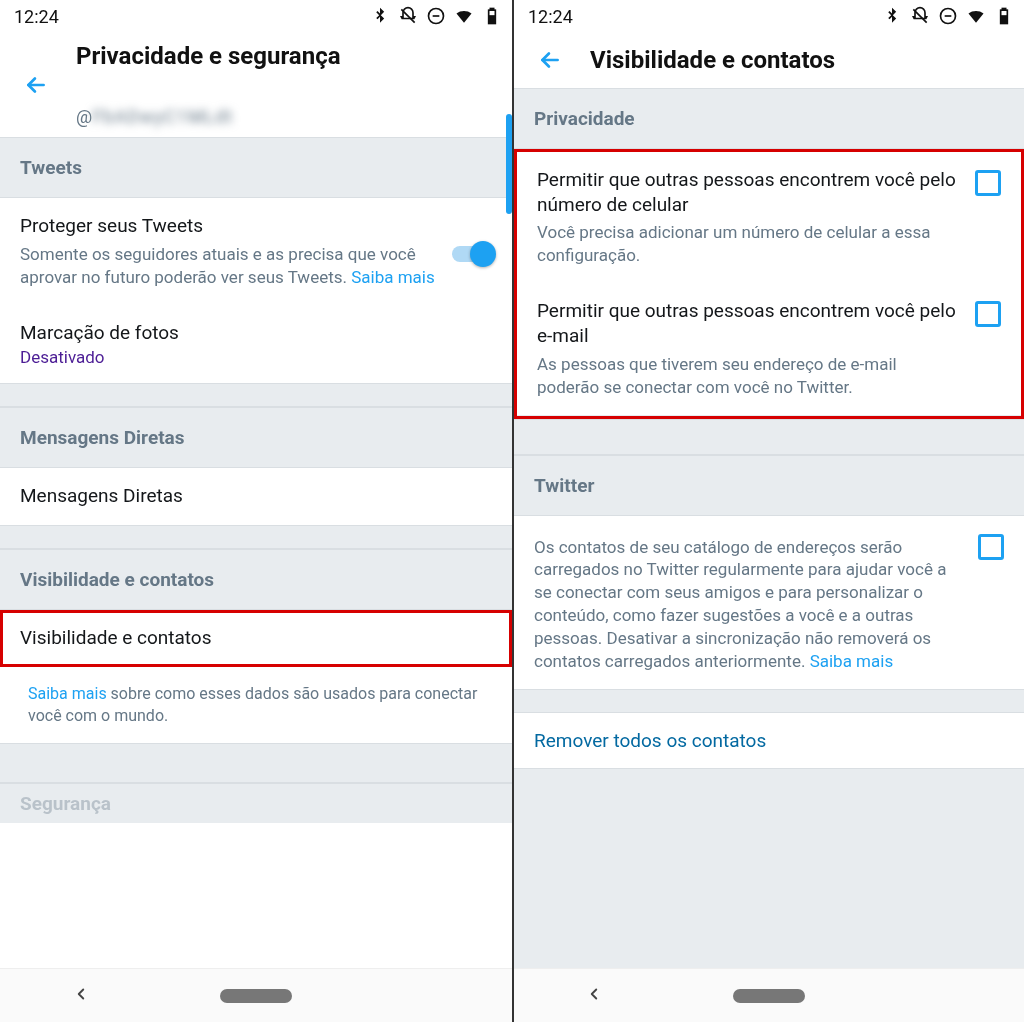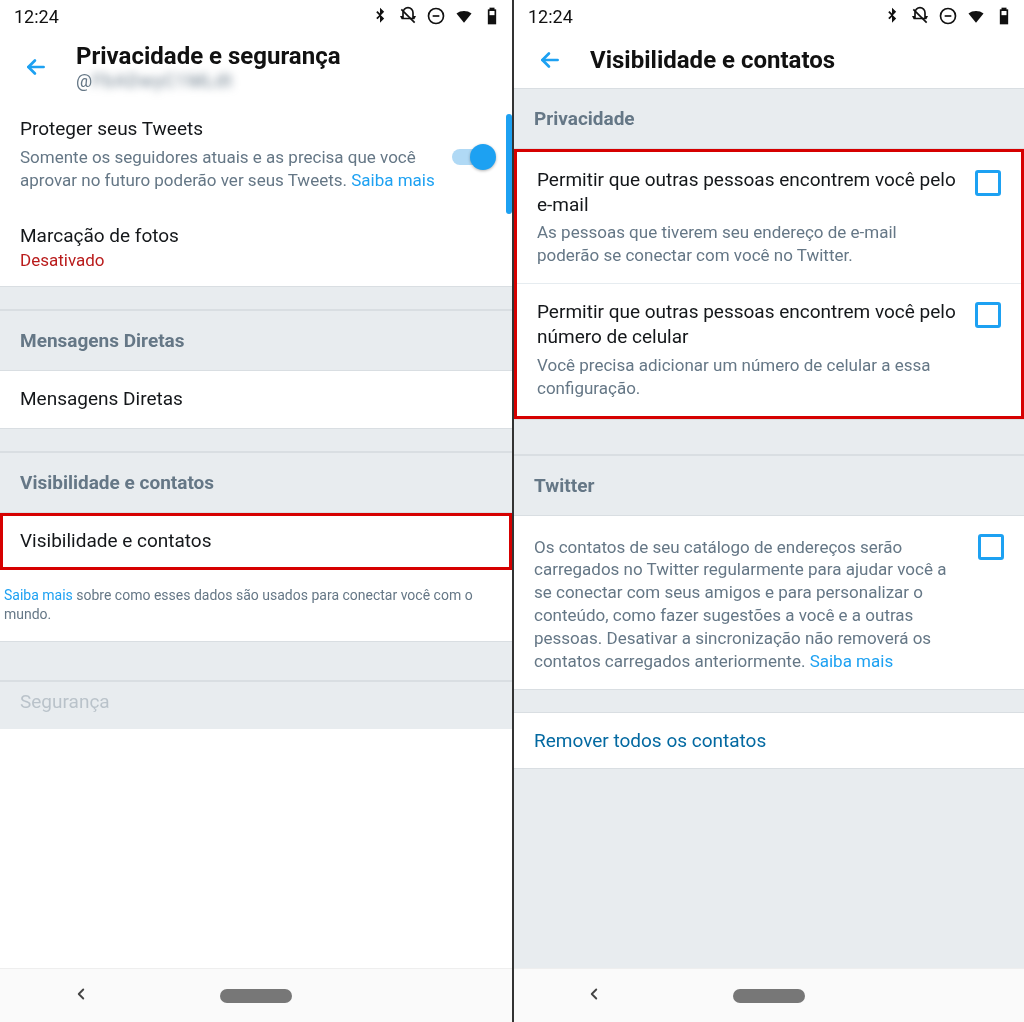--- a/index.html
+++ b/index.html
@@ -10,63 +10,63 @@
 
   
   .statusbar { height:32px; display:flex; align-items:center; justify-content:space-between; padding:0 10px 0 14px; font-size:18px; color:#111; }
   .status-icons { display:flex; align-items:center; gap:8px; }
   .status-icons svg { width:20px; height:20px; }
 
   
   .appbar { display:flex; align-items:center; padding:10px 12px 10px 18px; background:#fff; }
   .back-btn { width:36px; height:36px; display:flex; align-items:center; justify-content:center; color:#1da1f2; margin-right:22px; }
   .back-btn svg { width:26px; height:26px; }
-  .appbar .titles { display:flex; flex-direction:column; }
+  .appbar .titles { display:flex; flex-direction:column;gap:36px; }
   .appbar .title { font-size:24px; font-weight:700; color:#111; }
   .appbar .subtitle { font-size:18px; color:#657786; }
   .appbar .subtitle .blur { filter: blur(4px); letter-spacing:1px; }
 
   
   .section-header { background:#e8ecef; color:#657786; font-size:19px; font-weight:700; padding:18px 20px; border-top:1px solid #d9dee2; border-bottom:1px solid #d9dee2; }
   .gap { height:24px; background:#e8ecef; border-top:1px solid #d9dee2; border-bottom:1px solid #d9dee2; }
 
   
   .row { background:#fff; padding:16px 20px; display:flex; align-items:flex-start; gap:16px; }
   .row.bordered { border-bottom:1px solid #e6ecf0; }
   .row .content { flex:1; }
   .row .label { font-size:19px; color:#14171a; line-height:1.3; }
   .row .desc { font-size:17px; color:#657786; line-height:1.35; margin-top:4px; }
   .row .link { color:#1da1f2; }
   .row .danger { color:#0369a1; font-size:19px; }
-  .row .status { font-size:17px; color:#b91c1c; margin-top:2px; }
+  .row .status { font-size:17px; color:#4c1d95; margin-top:2px; }
 
   
   .toggle { width:40px; height:16px; background:#b0d9f5; border-radius:10px; position:relative; margin-top:6px; flex-shrink:0; align-self:center; }
   .toggle .knob { position:absolute; right:-4px; top:-5px; width:26px; height:26px; background:#1da1f2; border-radius:50%; box-shadow:0 1px 3px rgba(0,0,0,.3); }
 
   
   .checkbox { width:26px; height:26px; border:3px solid #1da1f2; border-radius:3px; flex-shrink:0; margin-top:2px; }
 
   
-  .inforow { background:#fff; padding:16px 4px; font-size:14px; color:#657786; line-height:1.4; }
+  .inforow { background:#fff; padding:16px 28px; font-size:16px; color:#657786; line-height:1.4; }
   .inforow .link { color:#1da1f2; }
 
   
   .hl { outline:3px solid #d60000; outline-offset:-3px; }
   .hl-box { border:3px solid #d60000; margin:0 0; }
 
   
   .scrollhint { position:absolute; top:114px; right:0; width:6px; height:100px; background:#1da1f2; border-radius:3px; }
 
   
   .navbar { margin-top:auto; height:54px; display:flex; align-items:center; justify-content:center; gap:130px; border-top:1px solid #eee; background:#fafafa; }
   .nav-back svg { width:18px; height:18px; color:#444; }
   .nav-pill { width:72px; height:14px; background:#777; border-radius:10px; }
 
-  .peek { background:#e8ecef; color:#657786; font-size:19px; font-weight:400; padding:8px 20px 16px; border-top:1px solid #d9dee2; }
+  .peek { background:#e8ecef; color:#657786; font-size:19px; font-weight:700; padding:8px 20px 8px; border-top:1px solid #d9dee2; }
 </style>
 </head>
 <body>
 
 <div class="screens">
 
   <div class="screen">
     <div class="scrollhint"></div>
 
     <div class="statusbar">
@@ -100,20 +100,21 @@
             <path d="M19 12H5"></path>
             <path d="M11 18l-6-6 6-6"></path>
           </svg>
       </div>
       <div class="titles">
         <div class="title">Privacidade e segurança</div>
         <div class="subtitle"><span>@</span><span class="blur">FbADwyC1MLdt</span></div>
       </div>
     </div>
 
+    <div class="section-header">Tweets</div>
 
     <div class="row">
       <div class="content">
         <div class="label">Proteger seus Tweets</div>
         <div class="desc">
           <span>Somente os seguidores atuais e as precisa que você aprovar no futuro poderão ver seus Tweets. </span><span class="link">Saiba mais</span>
         </div>
       </div>
       <div class="toggle">
           <div class="knob"></div>
@@ -197,34 +198,34 @@
           </svg>
       </div>
       <div class="titles">
         <div class="title">Visibilidade e contatos</div>
       </div>
     </div>
 
     <div class="section-header">Privacidade</div>
 
     <div class="hl-box">
+      <div class="row">
+        <div class="content">
+          <div class="label">Permitir que outras pessoas encontrem você pelo número de celular</div>
+          <div class="desc">Você precisa adicionar um número de celular a essa configuração.</div>
+        </div>
+        <div class="checkbox"></div>
+      </div>
       <div class="row bordered">
         <div class="content">
           <div class="label">Permitir que outras pessoas encontrem você pelo e-mail</div>
           <div class="desc">As pessoas que tiverem seu endereço de e-mail poderão se conectar com você no Twitter.</div>
         </div>
         <div class="checkbox"></div>
       </div>
-      <div class="row">
-        <div class="content">
-          <div class="label">Permitir que outras pessoas encontrem você pelo número de celular</div>
-          <div class="desc">Você precisa adicionar um número de celular a essa configuração.</div>
-        </div>
-        <div class="checkbox"></div>
-      </div>
     </div>
 
     <div class="gap" style="height:36px;"></div>
     <div class="section-header">Twitter</div>
 
     <div class="row">
       <div class="content">
         <div class="desc">
           <span>Os contatos de seu catálogo de endereços serão carregados no Twitter regularmente para ajudar você a se conectar com seus amigos e para personalizar o conteúdo, como fazer sugestões a você e a outras pessoas. Desativar a sincronização não removerá os contatos carregados anteriormente. </span><span class="link">Saiba mais</span>
         </div>

